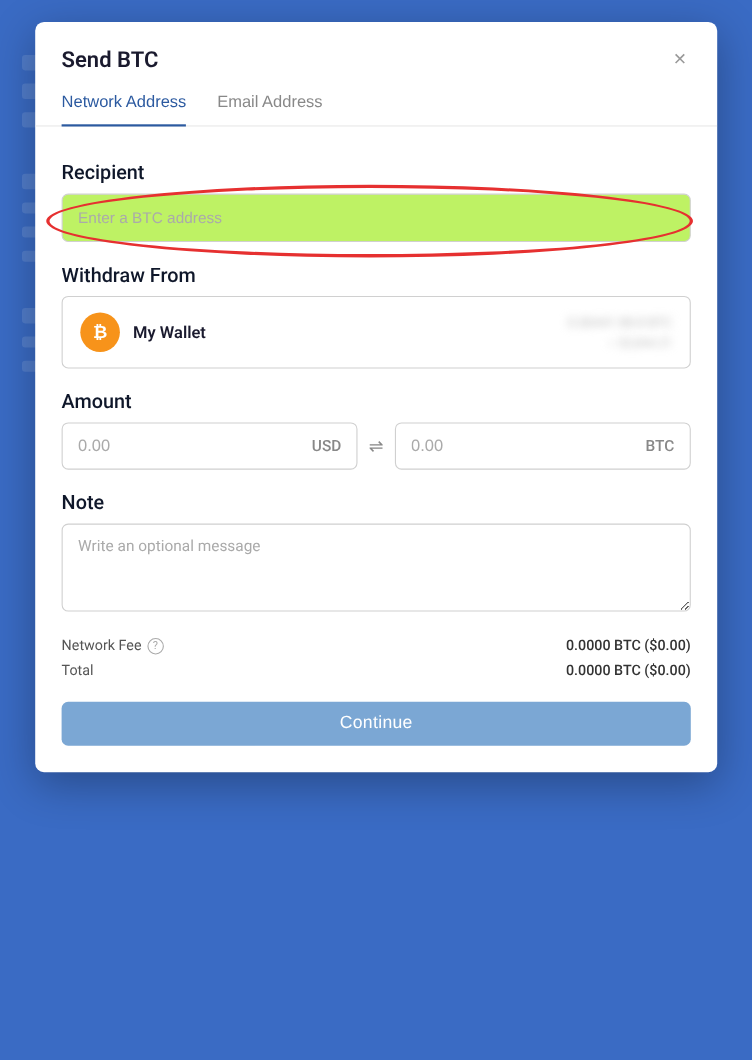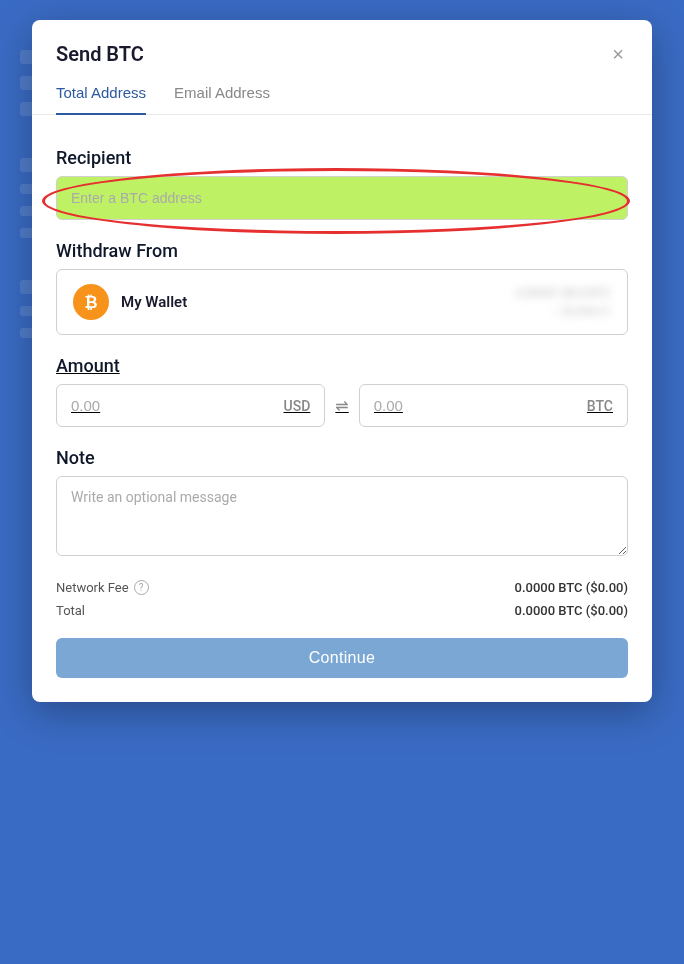--- a/index.html
+++ b/index.html
@@ -206,21 +206,20 @@
     }
 
     .wallet-balance-usd {
       font-size: 11px;
       color: #bbb;
       filter: blur(4px);
     }
 
     .amount-section {
       margin-bottom: 20px;
-      text-decoration: underline;
     }
 
     .amount-row {
       display: flex;
       align-items: center;
       gap: 10px;
     }
 
     .amount-field {
       flex: 1;
@@ -363,21 +362,21 @@
 <div class="modal-overlay">
   <div class="modal">
 
     <div class="modal-header">
       <span class="modal-title">Send BTC</span>
       <button class="close-btn">×</button>
     </div>
 
     <div class="tabs">
       <button class="tab active">
-        <span>Total Address</span>
+        <span>Network Address</span>
       </button>
       <button class="tab">
         <span>Email Address</span>
       </button>
     </div>
 
     <div class="modal-body">
 
       
       <div class="recipient-section">

